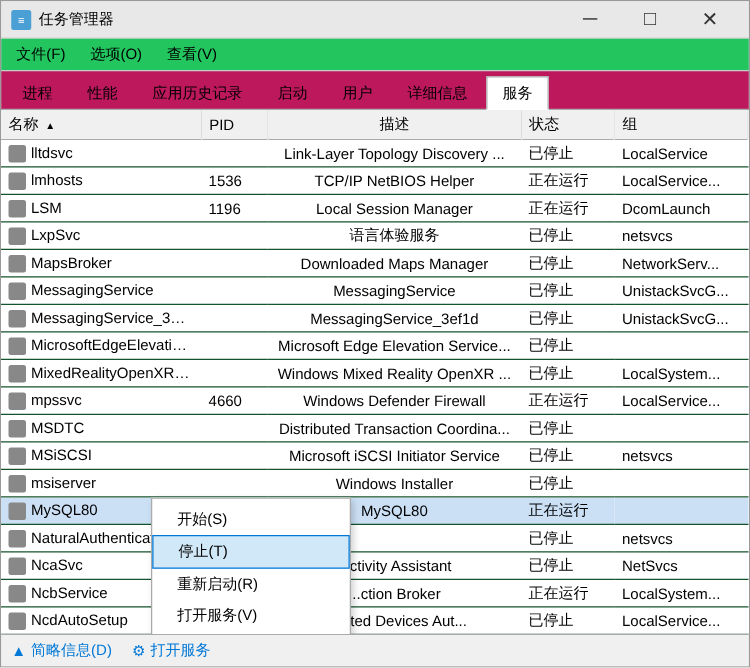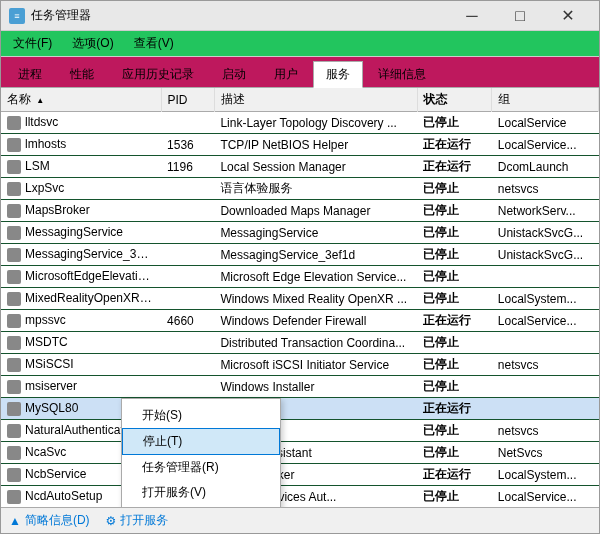--- a/index.html
+++ b/index.html
@@ -130,22 +130,22 @@
     tbody td {
       padding: 2px 6px;
       white-space: nowrap;
       overflow: hidden;
       text-overflow: ellipsis;
       max-width: 0;
       color: #000;
     }
     .col-name { width: 150px; }
     .col-pid { width: 50px; }
-    .col-desc { width: 190px; }
-    .col-status { width: 70px; font-weight: bold; }
+    .col-desc { width: 190px; text-align: center; }
+    .col-status { width: 70px; }
     .col-group { width: 100px; }
     .service-icon {
       display: inline-block;
       width: 14px;
       height: 14px;
       background: #4a9fd4;
       border-radius: 2px;
       margin-right: 4px;
       vertical-align: middle;
     }
@@ -219,22 +219,22 @@
       <div class="menu-item">选项(O)</div>
       <div class="menu-item">查看(V)</div>
     </div>
 
   <div class="tabs">
   <div class="tab">进程</div>
       <div class="tab">性能</div>
       <div class="tab">应用历史记录</div>
       <div class="tab">启动</div>
       <div class="tab">用户</div>
+      <div class="tab">详细信息</div>
       <div class="tab active">服务</div>
-      <div class="tab">详细信息</div>
     </div>
 
   <div class="table-container">
     <table>
       <thead>
         <tr>
           <th class="col-name">
             <span>名称</span>
             <span class="sort-arrow">▲</span>
           </th>
@@ -370,21 +370,21 @@
             <td class="col-desc">...ected Devices Aut...</td>
             <td class="col-status">已停止</td>
             <td class="col-group">LocalService...</td>
           </tr>
         </tbody>
     </table>
 
     <div class="context-menu" id="context-menu">
     <div class="context-menu-item">开始(S)</div>
         <div class="context-menu-item highlighted">停止(T)</div>
-        <div class="context-menu-item">任务管理器(R)</div>
+        <div class="context-menu-item">重新启动(R)</div>
         <div class="context-menu-item">打开服务(V)</div>
         <div class="context-menu-item">在线搜索(O)</div>
       </div>
   </div>
 
   <div class="bottom-bar">
     <span class="bottom-bar-btn">
       <span>▲</span>
       <span>简略信息(D)</span>
     </span>

